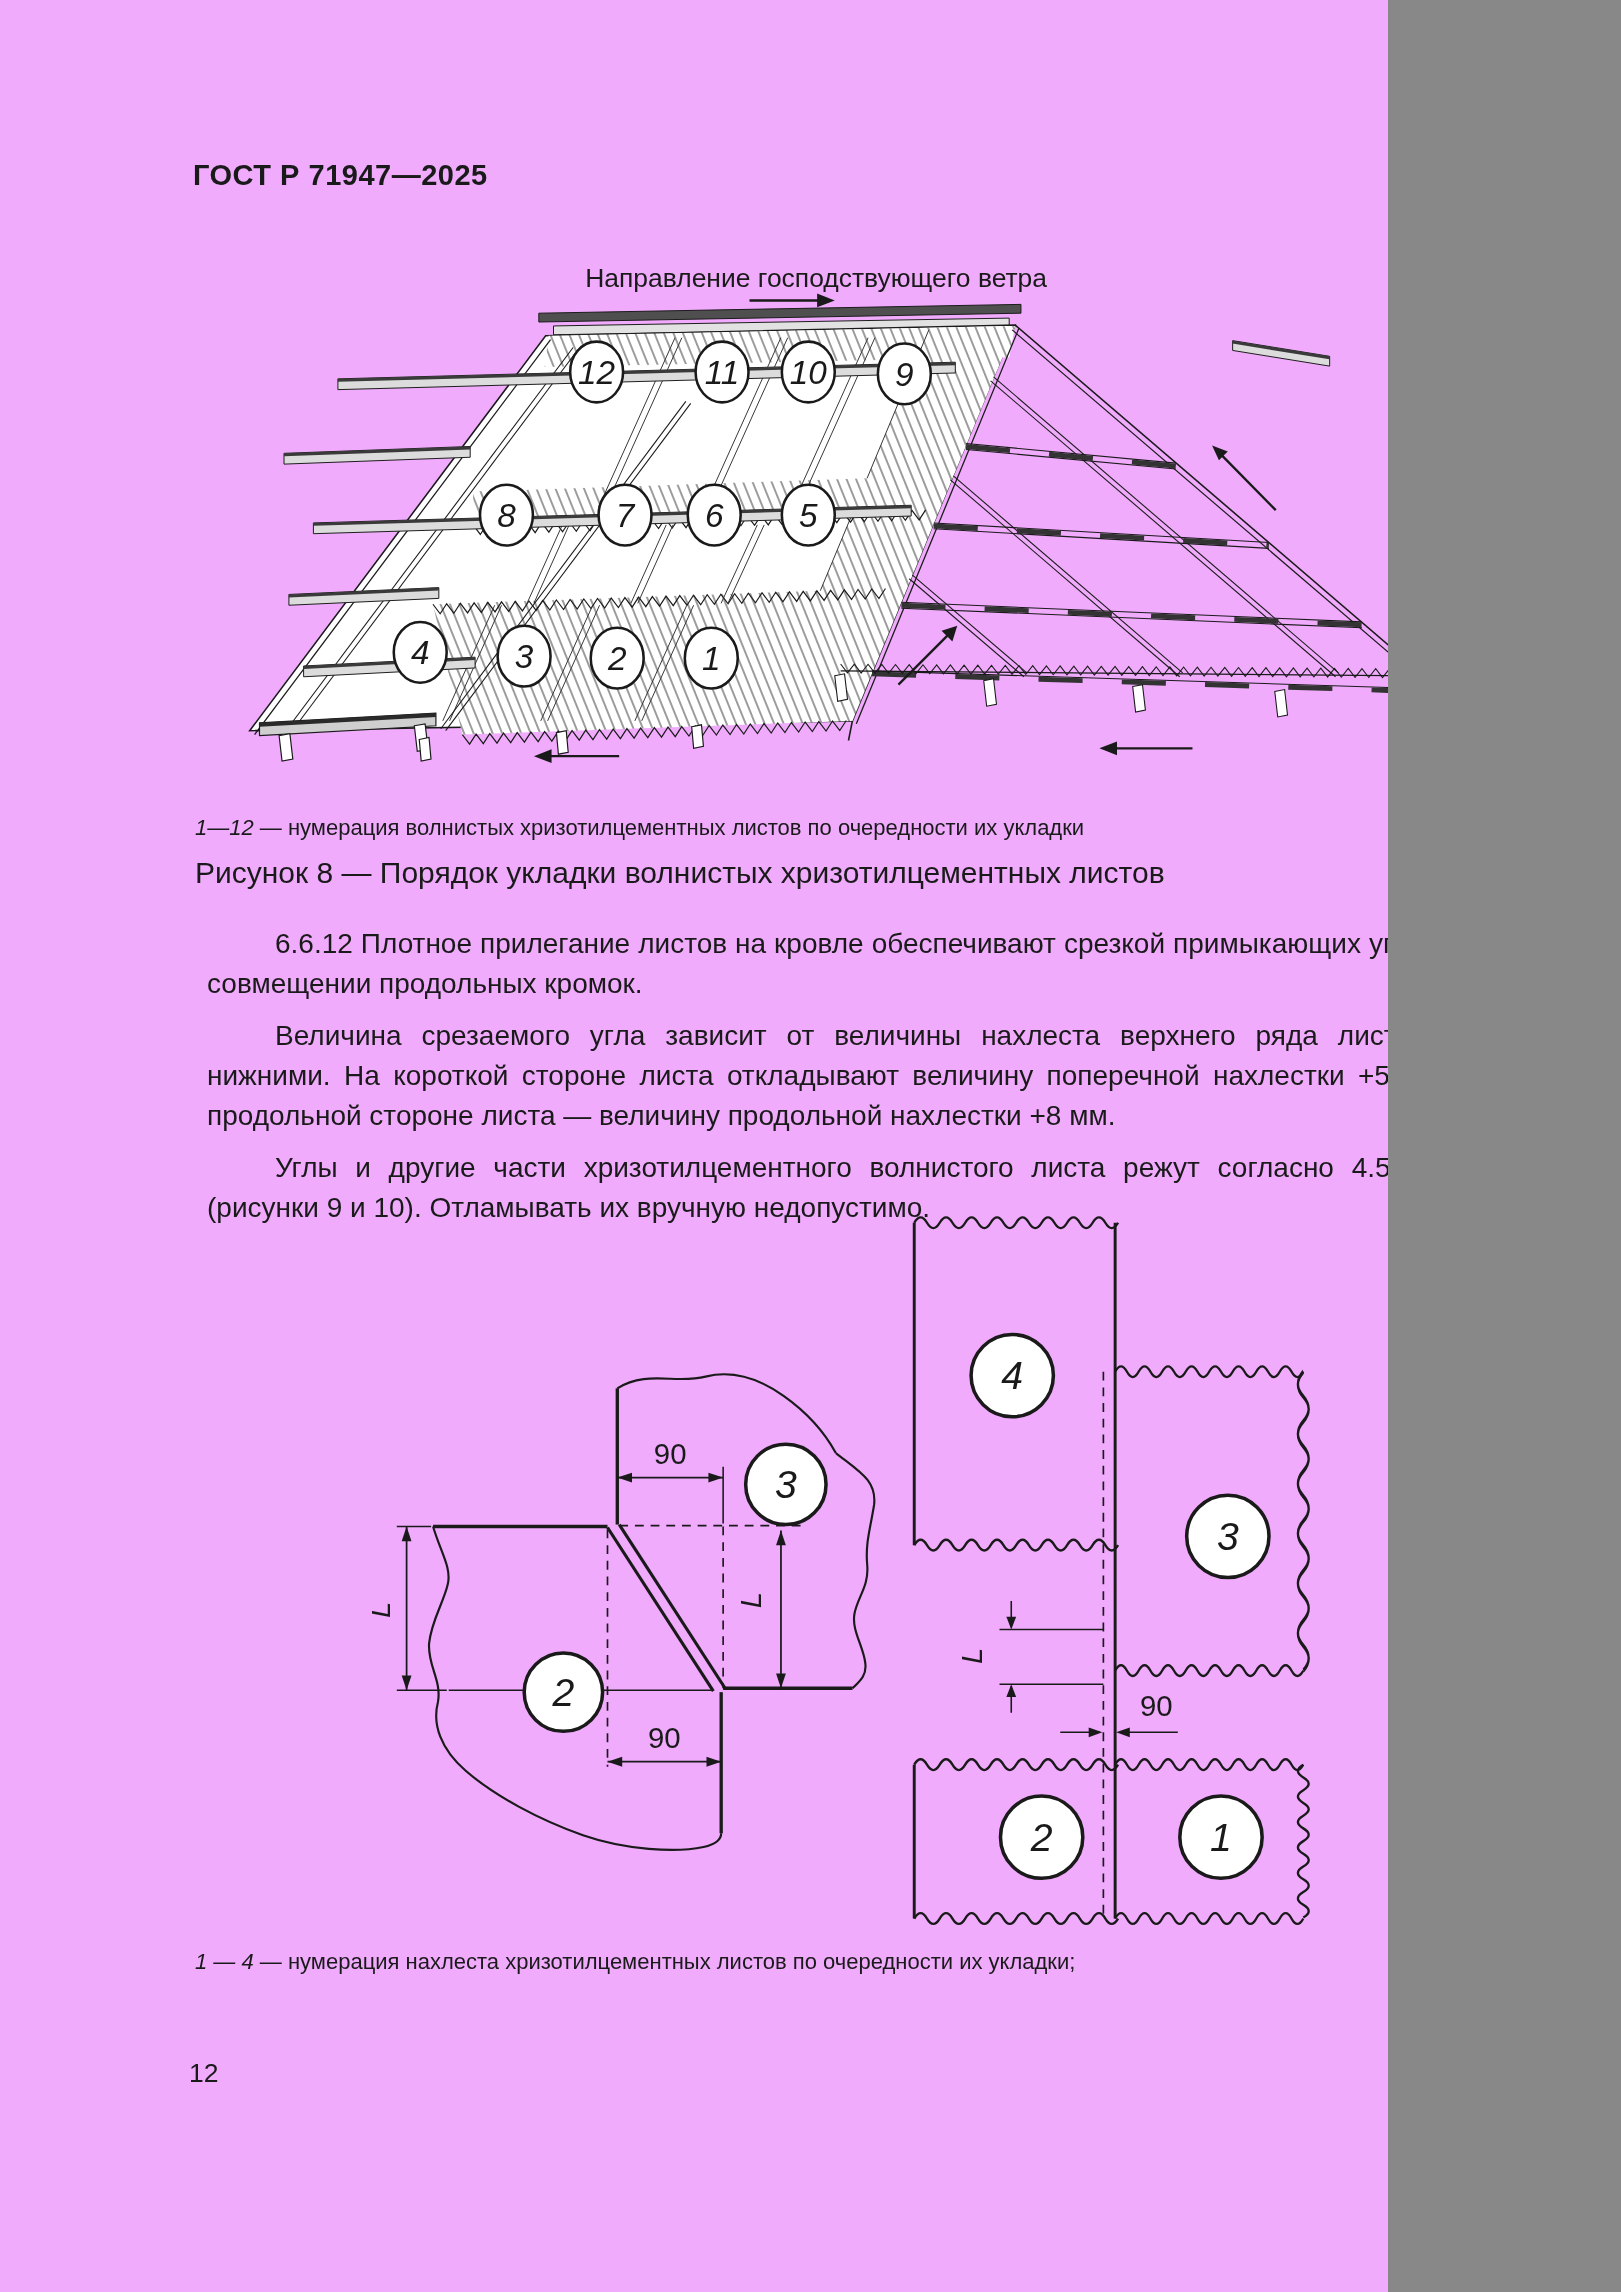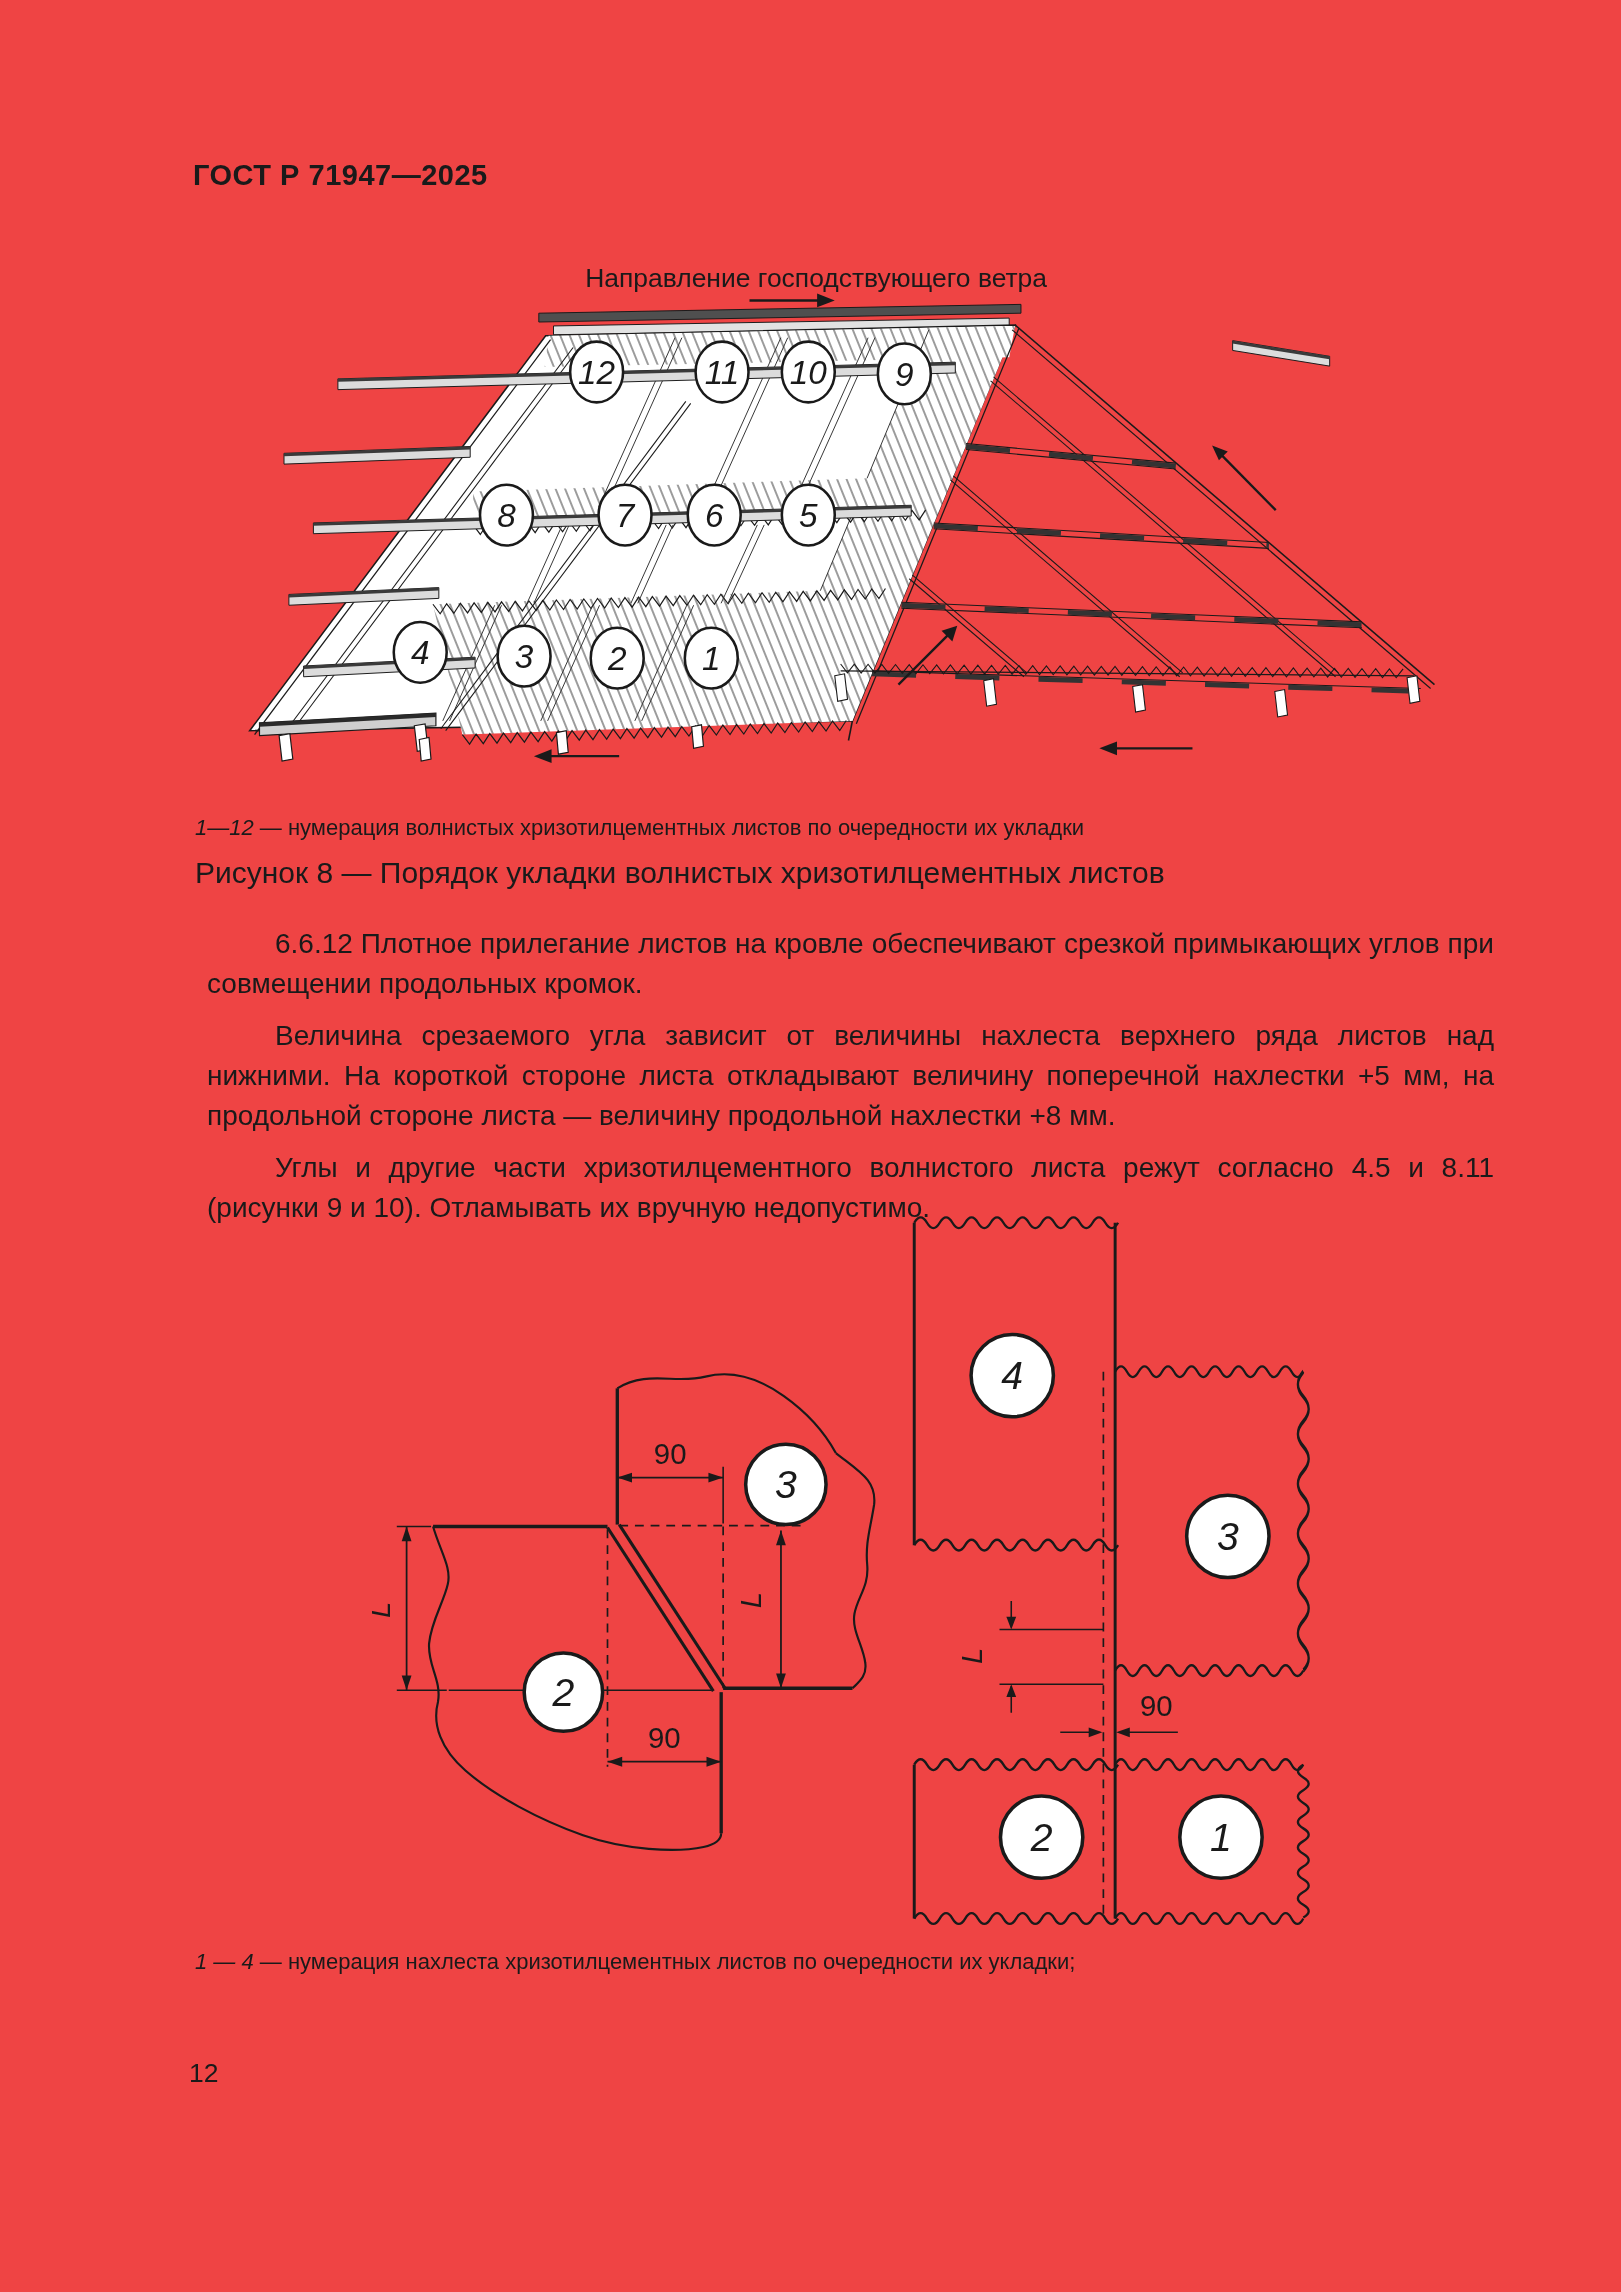--- a/index.html
+++ b/index.html
@@ -1,22 +1,23 @@
 <!DOCTYPE html>
 <html><head>
 <meta charset="utf-8">
 <style>
   html,body{margin:0;padding:0;background:#888;}
   #page{
     position:relative;
-    width:1621px;height:2293px;
-    background:#ef4444;
+    width:1347px;height:2293px;
+    background:#f0abfc;
     font-family:"Liberation Sans", sans-serif;
     color:#1a1a1a;
     overflow:hidden;
+    padding-left:41px;
   }
   .abs{position:absolute;}
   #header-title{
     left:193px;top:159px;
     font-size:29px;font-weight:bold;letter-spacing:0.5px;
   }
   .centerband{left:195px;width:1311px;text-align:left;}
   .figcap{font-size:22px;}
   .figtitle{font-size:30px;}
   .ital{font-style:italic;}

